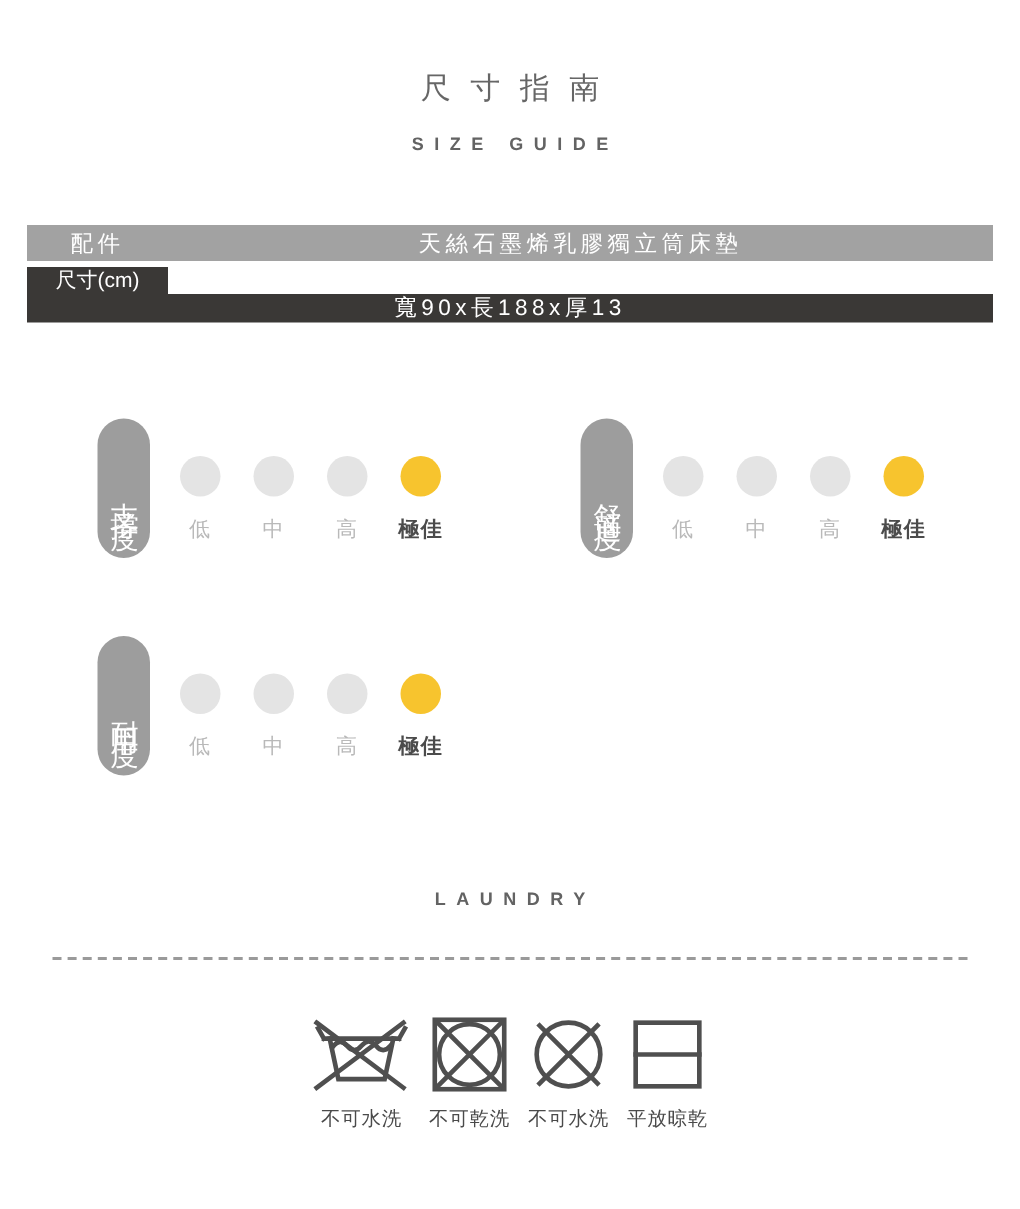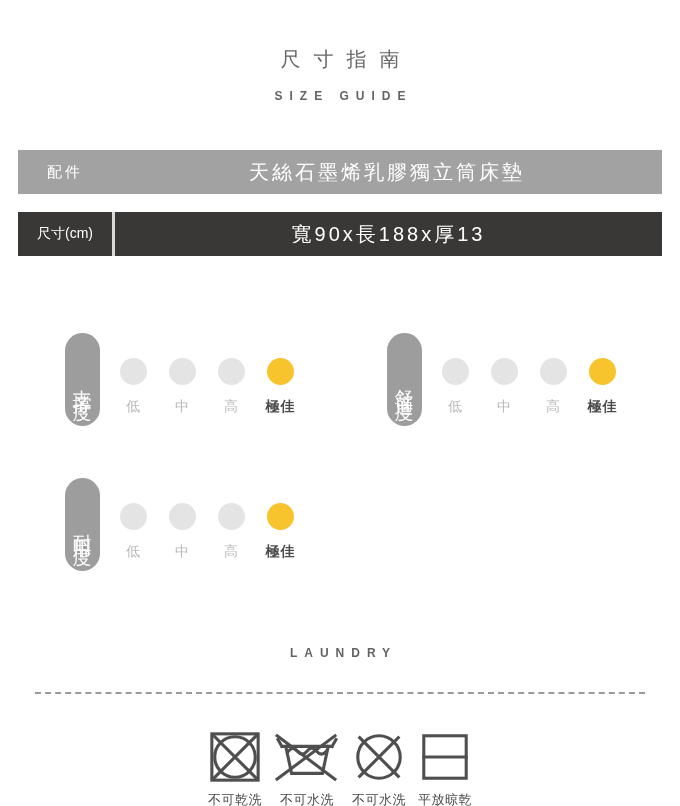--- a/index.html
+++ b/index.html
@@ -23,25 +23,25 @@
     line-height:22px;font-weight:400;
   }
   .sec-header .en{
     margin-top:20px;font-size:12px;color:#636363;letter-spacing:7px;
     padding-left:7px;font-weight:600;line-height:12px;
   }
   #size-guide-header{padding-top:48px;}
 
   
   .spec-table{width:644px;margin:48px auto 0;}
-  .spec-row{display:flex;height:44px;}
-  .spec-row + .spec-row{margin-top:18px;}
+  .spec-row{display:flex;height:24px;}
+  .spec-row + .spec-row{margin-top:4px;flex-direction:column;}
   .spec-row .cell{display:flex;align-items:center;justify-content:center;color:#fff;}
   .cell-label{width:94px;font-size:15px;letter-spacing:3px;}
-  .cell-value{flex:1;font-size:20px;letter-spacing:3px;}
+  .cell-value{flex:1;font-size:15px;letter-spacing:3px;}
   .row-accessory .cell{background:var(--tbl-gray);}
   .row-size .cell{background:var(--tbl-dark);}
   .row-size .cell-label{font-size:14px;letter-spacing:0;}
   .v-divider{width:3px;background:#D9D9D9;}
 
   
   .ratings{width:644px;margin:77px auto 0;display:grid;grid-template-columns:322px 322px;row-gap:52px;}
   .rating-block{display:flex;align-items:center;padding-left:47px;}
   .pill{
     width:35px;height:93px;border-radius:18px;background:var(--pill-gray);
@@ -140,35 +140,35 @@
 </div>
 
 <div class="sec-header" id="laundry-header">
   <div class="en">LAUNDRY</div>
 </div>
 
 <div class="dashed-divider"></div>
 
 <div class="icons-row">
   <div class="laundry-item">
-    <svg width="54" height="54" viewBox="0 0 56 56">
-      <rect class="care" x="4" y="4" width="48" height="48"></rect>
-      <circle class="care" cx="28" cy="28" r="21"></circle>
-      <path class="care" d="M6 6 L50 50 M50 6 L6 50"></path>
-    </svg>
-    <span class="laundry-label">不可乾洗</span>
-  </div>
-  <div class="laundry-item">
     <svg width="66" height="54" viewBox="0 0 68 56">
       <path class="care" d="M8 17 L60 17 M8 17 L4 10 M60 17 L64 10"></path>
       <path class="care" d="M12 17 L18 45 L50 45 L56 17"></path>
       <path class="care" d="M14 23 Q19 16 24 22 Q29 28 34 22 Q39 16 44 22 Q49 28 54 22"></path>
       <path class="care" d="M3 6 L63 51 M63 6 L3 51"></path>
     </svg>
     <span class="laundry-label">不可水洗</span>
+  </div>
+  <div class="laundry-item">
+    <svg width="54" height="54" viewBox="0 0 56 56">
+      <rect class="care" x="4" y="4" width="48" height="48"></rect>
+      <circle class="care" cx="28" cy="28" r="21"></circle>
+      <path class="care" d="M6 6 L50 50 M50 6 L6 50"></path>
+    </svg>
+    <span class="laundry-label">不可乾洗</span>
   </div>
   <div class="laundry-item">
     <svg width="54" height="54" viewBox="0 0 56 56">
       <circle class="care" cx="28" cy="28" r="22"></circle>
       <path class="care" d="M8 8 L48 48 M48 8 L8 48"></path>
     </svg>
     <span class="laundry-label">不可水洗</span>
   </div>
   <div class="laundry-item">
     <svg width="54" height="54" viewBox="0 0 56 56">

